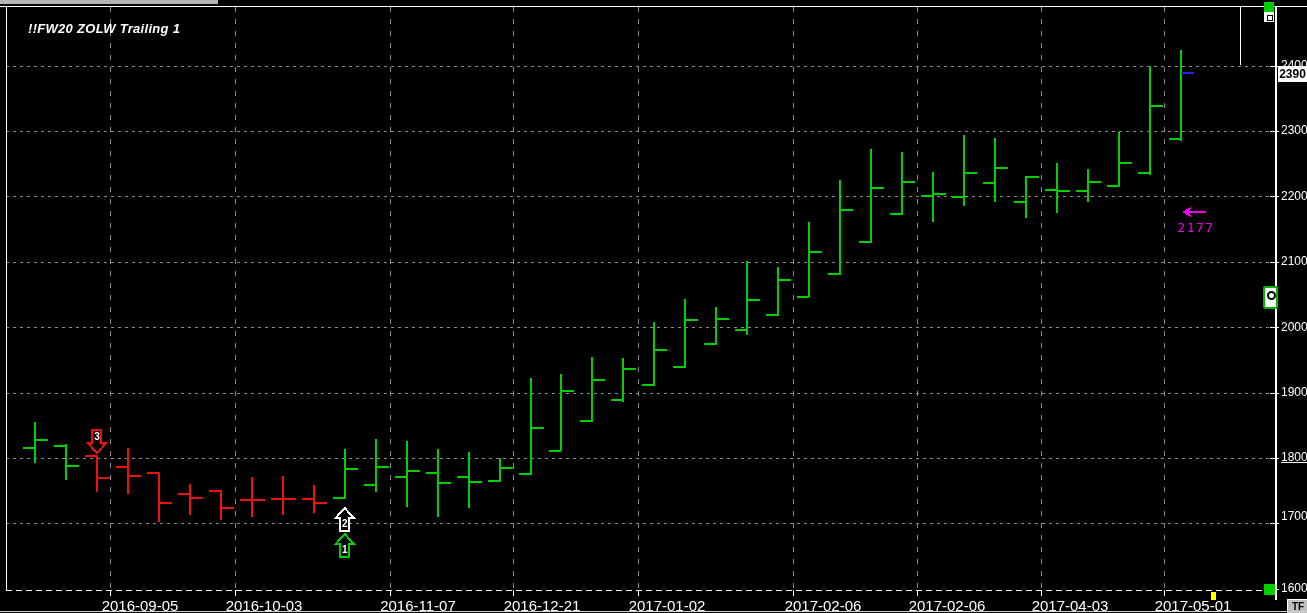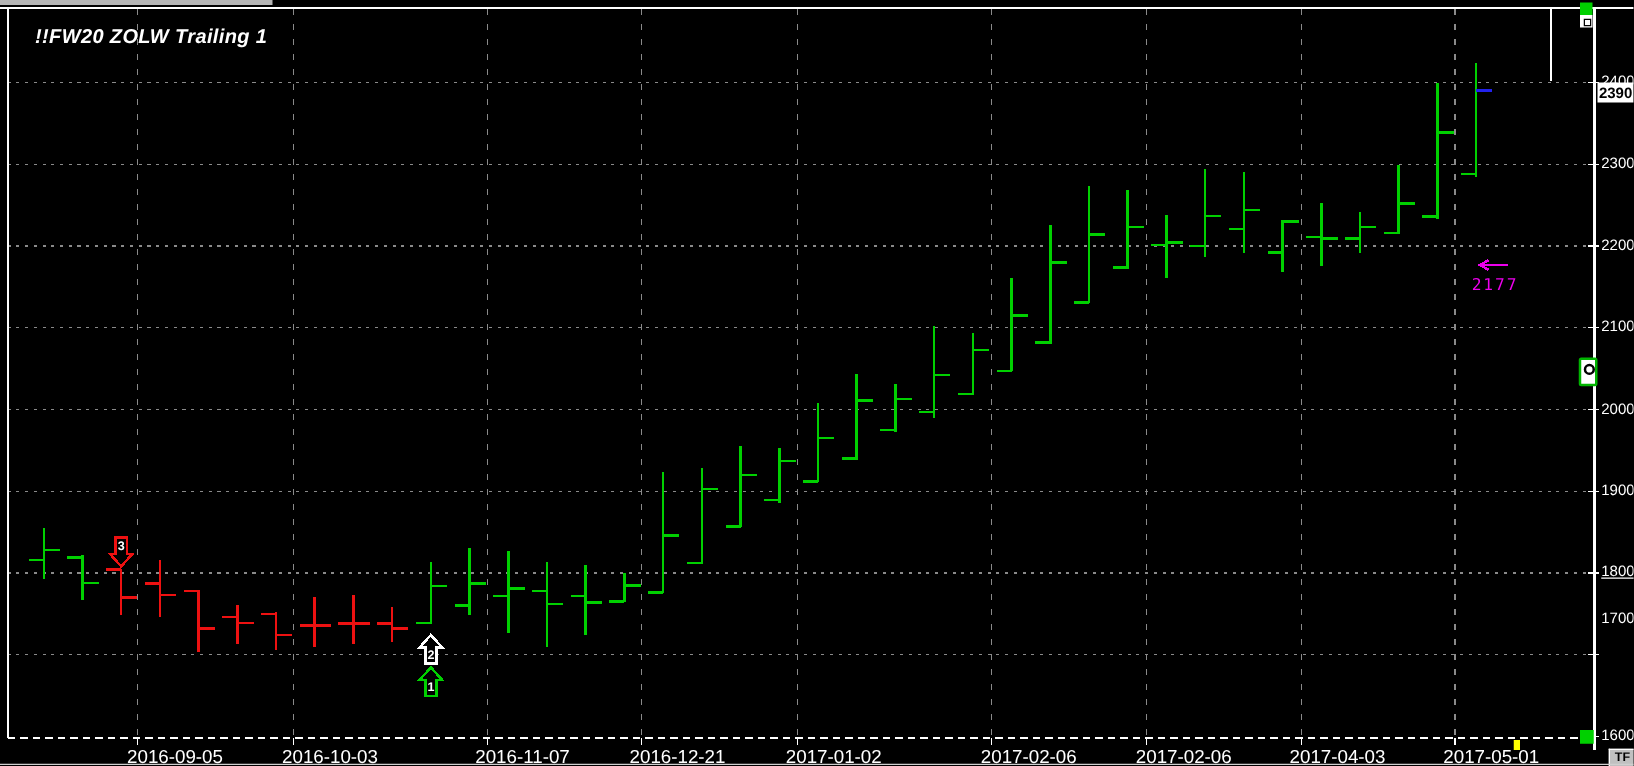--- a/index.html
+++ b/index.html
@@ -1,21 +1,21 @@
 <!DOCTYPE html>
 <html><head>
 <meta charset="utf-8">
 <style>
   html,body{margin:0;padding:0;background:#000;}
   #app{position:relative;width:1307px;height:613px;background:#000;overflow:hidden;
        font-family:"Liberation Sans",sans-serif;}
   .abs{position:absolute;}
   #top-strip{left:0;top:0;width:218px;height:4px;background:#b5b5b5;}
   #bottom-edge{left:0;top:611px;width:1307px;height:1px;background:#cfcfcf;}
-  #chart-title{left:28px;top:21px;color:#fff;font-size:16px;font-weight:bold;font-style:italic;
+  #chart-title{left:28px;top:21px;color:#fff;font-size:13px;font-weight:bold;font-style:italic;
                letter-spacing:.3px;white-space:nowrap;text-align:center;}
   #plot-svg{left:0;top:0;}
   .y-label{position:absolute;left:1281px;color:#fff;font-size:12px;line-height:13px;white-space:nowrap;}
   .x-label{position:absolute;top:597px;width:84px;text-align:center;color:#fff;font-size:15px;white-space:nowrap;}
   #price-box{left:1278px;top:66px;width:29px;height:16px;background:#ffffff;color:#000;
              font-size:12px;font-weight:bold;text-align:center;line-height:16px;z-index:5;}
   #tf-button{left:1287px;top:599px;width:20px;height:13px;background:#c0c0c0;color:#000;
              font-size:10px;font-weight:bold;text-align:center;line-height:13px;
              border-top:1px solid #fff;border-left:1px solid #fff;
              border-right:1px solid #5a5a5a;border-bottom:1px solid #5a5a5a;box-sizing:content-box;}
@@ -212,21 +212,21 @@
   <div class="abs" id="chart-title">!!FW20 ZOLW Trailing 1</div>
 
   <div id="y-axis">
       <div class="y-label" style="top: 59px;">2400</div>
       <div class="y-label" style="top: 124.4px;">2300</div>
       <div class="y-label" style="top: 189.8px;">2200</div>
       <div class="y-label" style="top: 255.2px;">2100</div>
       <div class="y-label" style="top: 320.6px;">2000</div>
       <div class="y-label" style="top: 386px;">1900</div>
       <div class="y-label" style="top: 451.4px; text-decoration: underline;">1800</div>
-      <div class="y-label" style="top: 488px;">1700</div>
+      <div class="y-label" style="top: 510px;">1700</div>
       <div class="y-label" style="top: 582.2px;">1600</div>
     </div>
   <div id="x-axis">
       <div class="x-label" style="left: 98px;">2016-09-05</div>
       <div class="x-label" style="left: 222px;">2016-10-03</div>
       <div class="x-label" style="left: 376px;">2016-11-07</div>
       <div class="x-label" style="left: 500px;">2016-12-21</div>
       <div class="x-label" style="left: 625px;">2017-01-02</div>
       <div class="x-label" style="left: 781px; text-align: center;">2017-02-06</div>
       <div class="x-label" style="left: 905px;">2017-02-06</div>

